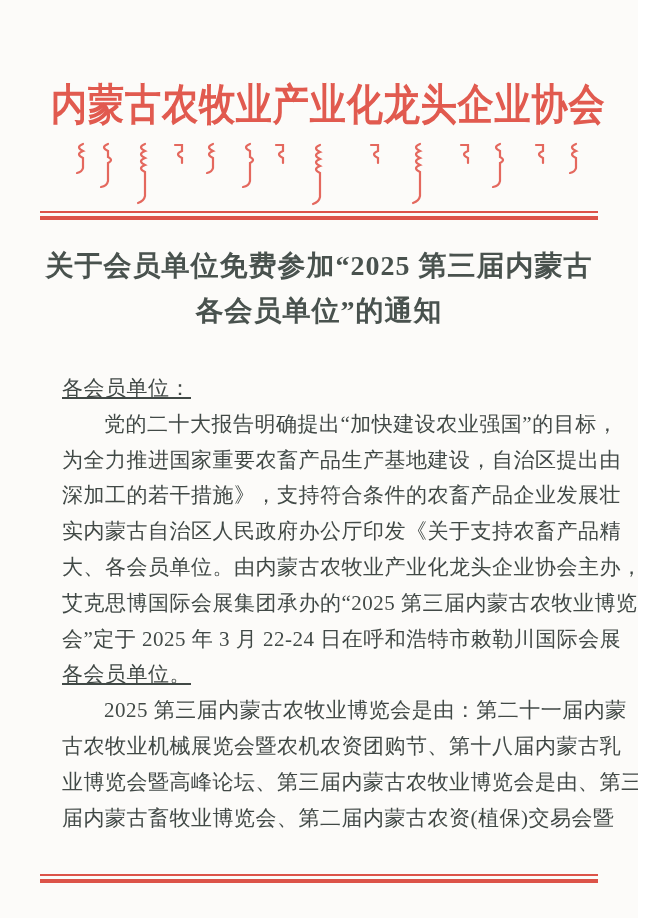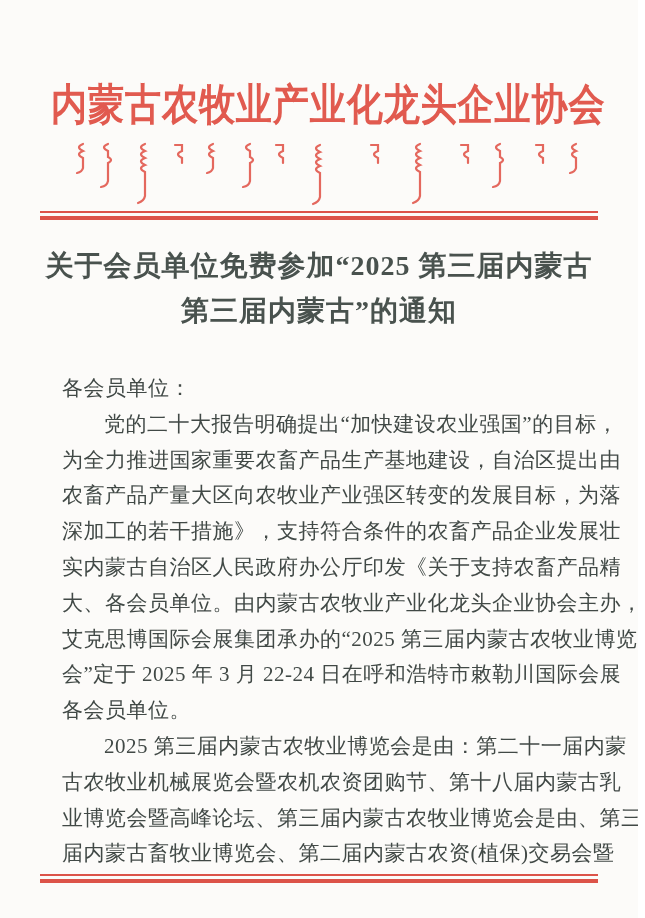--- a/index.html
+++ b/index.html
@@ -72,20 +72,21 @@
     color: var(--body-ink);
   }
   .body-line {
     height: 35.8px;
     text-align: justify;
     text-align-last: justify;
     white-space: nowrap;
   }
   .body-line.flush {
     text-align-last: left;
+    text-decoration: underline;
   }
   .body-line.indent {
     text-indent: 2em;
   }
 </style>
 </head>
 <body>
 
 <div class="page">
 
@@ -113,32 +114,31 @@
       <use href="#mg-d" x="422" y="1"></use>
       <use href="#mg-s" x="463" y="1"></use>
       <use href="#mg-m" x="498" y="1"></use>
     </g>
   </svg>
 
   <div class="double-rule rule-header"></div>
 
   <div class="doc-title">
     <div>关于会员单位免费参加“2025 第三届内蒙古</div>
-    <div>第三届内蒙古”的通知</div>
+    <div>各会员单位”的通知</div>
   </div>
 
   <div class="body-text">
 
       <div class="body-line flush">各会员单位：</div>
 
       <div class="body-line indent">党的二十大报告明确提出“加快建设农业强国”的目标，</div>
 
       <div class="body-line">为全力推进国家重要农畜产品生产基地建设，自治区提出由</div>
 
-      <div class="body-line">农畜产品产量大区向农牧业产业强区转变的发展目标，为落</div>
 
       <div class="body-line">深加工的若干措施》，支持符合条件的农畜产品企业发展壮</div>
 
       <div class="body-line">实内蒙古自治区人民政府办公厅印发《关于支持农畜产品精</div>
 
       <div class="body-line">大、各会员单位。由内蒙古农牧业产业化龙头企业协会主办，</div>
 
       <div class="body-line">艾克思博国际会展集团承办的“2025 第三届内蒙古农牧业博览</div>
 
       <div class="body-line">会”定于 2025 年 3 月 22-24 日在呼和浩特市敕勒川国际会展</div>

